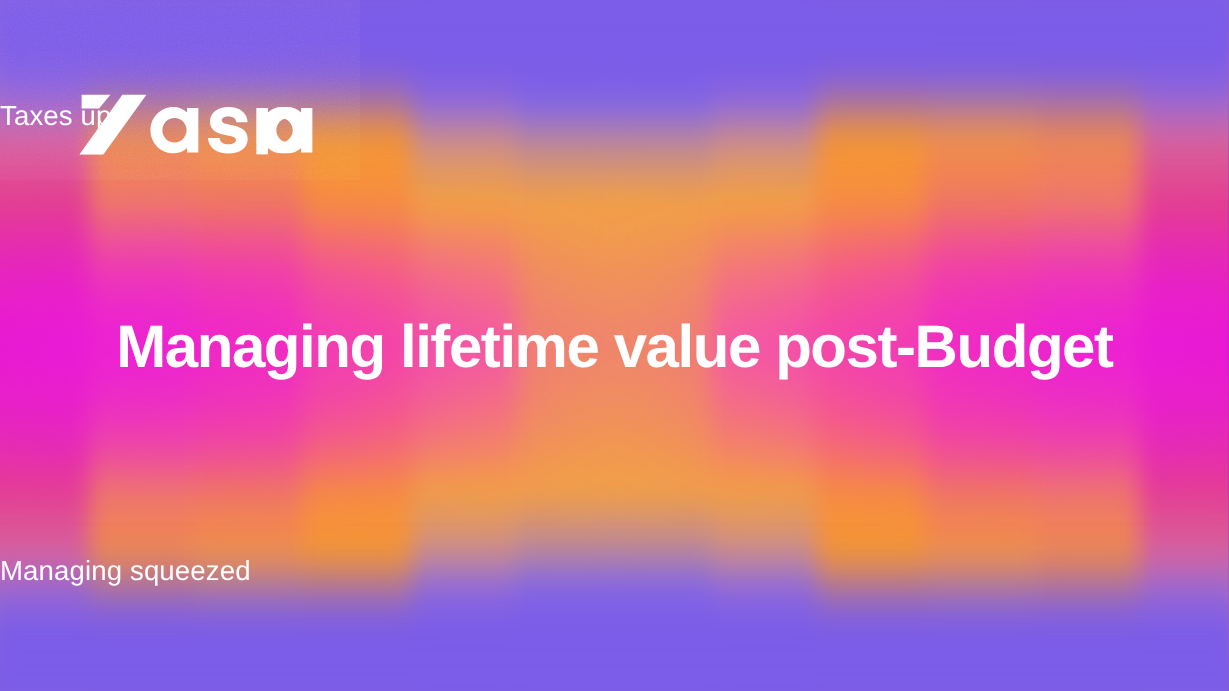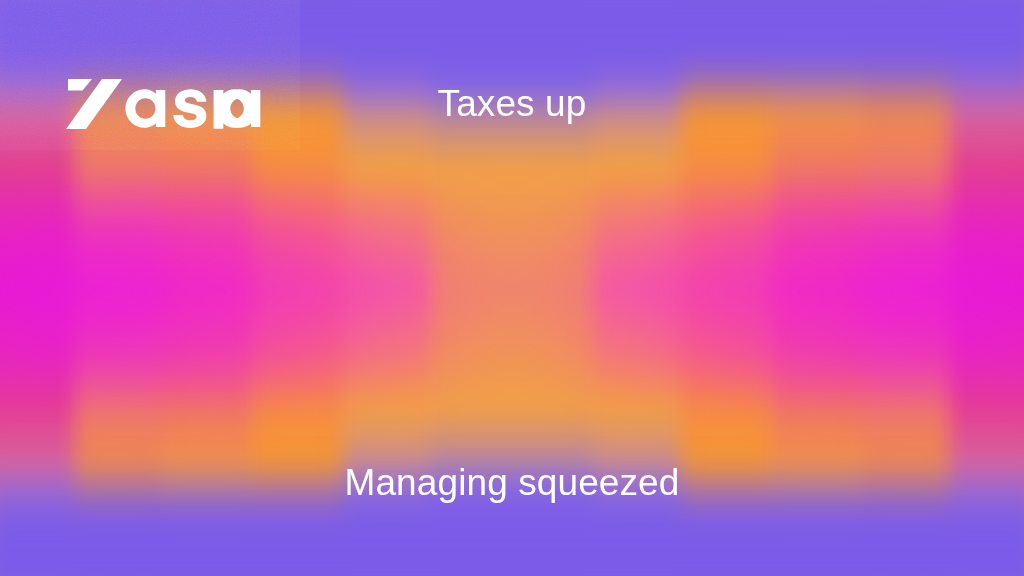--- a/index.html
+++ b/index.html
@@ -90,23 +90,23 @@
     left:66px;
     top:77px;
     width:202px;
     height:52px;
   }
   #logo svg{display:block;width:100%;height:100%;}
 
   .callout{
     position:absolute;
     width:100%;
-    text-align:center;
+    text-align:left;
     color:#ffffff;
-    font-size:37px;
+    font-size:23px;
     font-weight:400;
     letter-spacing:.1px;
     line-height:1;
     white-space:nowrap;
   }
   #callout-top{top:85px;}
   #callout-bottom{top:464px;}
 
   #headline{
     position:absolute;
@@ -179,17 +179,18 @@
 
           <path d="M147.6 13v38.8l9.7-.0V46.3c2.9 2.8 6.8 4.5 11.4 4.5 10.6 0 19.1-8.6 19.1-19.3S179.3 12.2 168.7 12.2c-4.6 0-8.5 1.7-11.4 4.6V13h-9.7zm20.2 8.3c5.6 0 10.1 4.6 10.1 10.2s-4.5 10.2-10.1 10.2-10.1-4.6-10.1-10.2 4.5-10.2 10.1-10.2z"></path>
 
           <path d="M196.5 12.2c-10.6 0-19.1 8.6-19.1 19.3S185.9 50.8 196.5 50.8c4.6 0 8.5-1.7 11.4-4.5v3.8h9.4V13h-9.4v3.8c-2.9-2.9-6.8-4.6-11.4-4.6zm.9 9.1c5.6 0 10.1 4.6 10.1 10.2s-4.5 10.2-10.1 10.2-10.1-4.6-10.1-10.2 4.5-10.2 10.1-10.2z" transform="translate(-23 0)"></path>
         </g>
       </svg>
     </div>
 
     <div class="callout" id="callout-top">Taxes up</div>
 
+    <div id="headline">Managing lifetime value post-Budget</div>
 
     <div class="callout" id="callout-bottom">Managing squeezed</div>
 
   </div>
 </div>
 
 </body></html>

